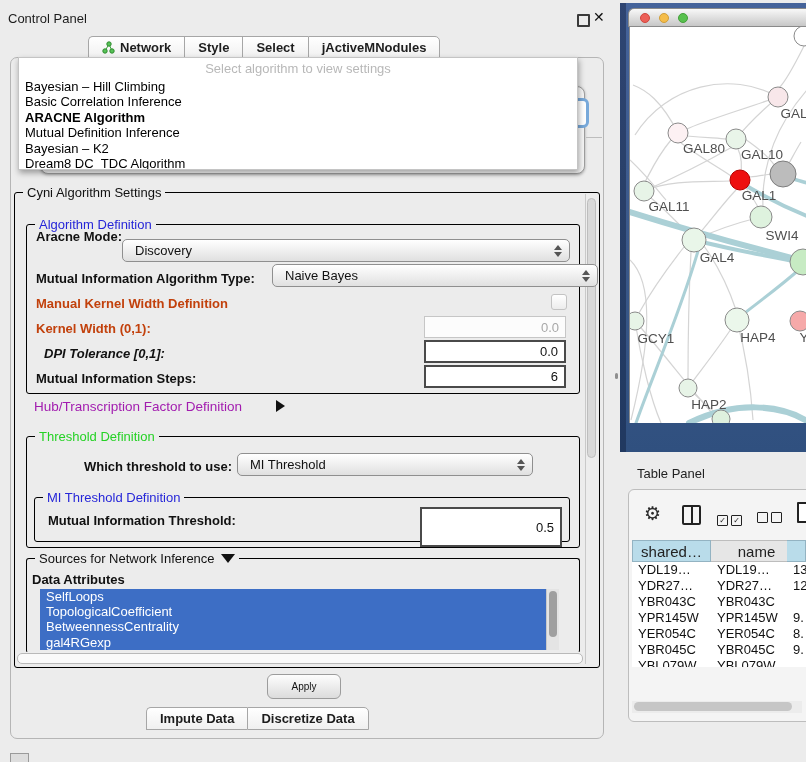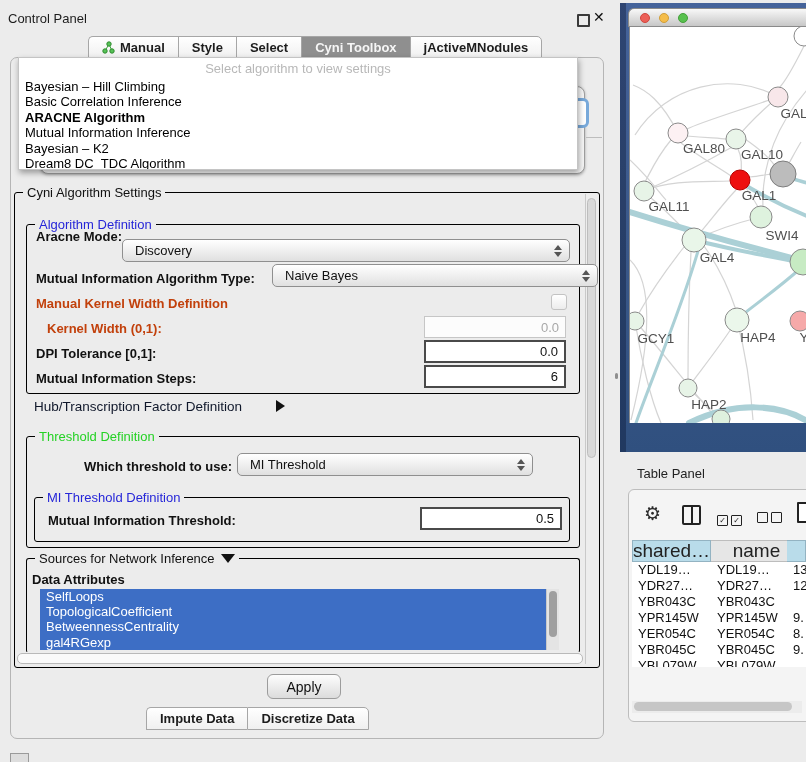--- a/index.html
+++ b/index.html
@@ -46,38 +46,38 @@
        padding:0 6px;box-sizing:border-box;}
   .field.en{border:2px solid #4a4a4a;}
   .field.dis{border:1px solid #c6c6c6;color:#a8a8a8;background:#fcfcfc;}
   .checkbox{width:14px;height:14px;border:1px solid #c3c3c3;border-radius:3px;background:linear-gradient(#ffffff,#ececec);}
   .tri-right{width:0;height:0;border-top:6px solid transparent;border-bottom:6px solid transparent;border-left:9px solid #111;}
   .tri-down{display:inline-block;width:0;height:0;border-left:7px solid transparent;border-right:7px solid transparent;border-top:9px solid #111;vertical-align:middle;margin-left:6px;}
   .attr-list{background:#3d6ec5;overflow:hidden;}
   .attr-item{color:#fff;font-size:13px;line-height:15.2px;padding-left:6px;white-space:nowrap;}
   .sb-track-v{background:#ededed;border-left:1px solid #c9c9c9;}
   .sb-thumb{background:#d2d2d2;border-radius:5px;}
-  .btn{display:flex;align-items:center;justify-content:center;font-size:14px;color:#111;
+  .btn{display:flex;align-items:center;justify-content:center;font-size:10px;color:#111;
        background:linear-gradient(#fdfdfd,#dcdcdc);border:1px solid #9c9c9c;border-radius:6px;}
   
   .desktop{left:620px;top:3px;width:186px;height:449px;background:linear-gradient(180deg,#45639a 0%,#3a5889 55%,#30507f 100%);}
   .desktop::before{content:"";position:absolute;left:0;top:0;width:6px;height:100%;background:rgba(5,15,40,.35);}
   .win-titlebar{left:628px;top:8px;width:178px;height:19px;background:linear-gradient(#f8f8f8,#c7c7c7);
        border-radius:6px 0 0 0;border:1px solid #8a8a8a;border-right:none;box-sizing:border-box;display:flex;align-items:center;padding-left:11px;gap:9px;}
   .light{width:10px;height:10px;border-radius:50%;box-sizing:border-box;}
   .net-canvas{left:629px;top:27px;width:177px;height:396px;background:#fff;border-left:1px solid #8a8a8a;box-sizing:border-box;}
   .tp-title{left:637px;top:466px;font-size:13px;color:#222;}
   .tp-box{left:628px;top:489px;width:190px;height:231px;background:#f4f4f4;border:1px solid #bdbdbd;border-radius:6px;}
   .gear{font-size:19px;color:#2a2a2a;font-family:"DejaVu Sans",sans-serif;}
   .colicon{width:15px;height:16px;border:2px solid #222;border-radius:2px;}
   .colicon i{display:block;width:2px;height:100%;background:#222;margin:0 auto;}
   .cb-sm{display:inline-block;width:9px;height:9px;border:1.5px solid #222;border-radius:1px;margin-right:3px;
        font-size:8px;line-height:9px;text-align:center;color:#222;font-weight:bold;}
   .pageicon{width:12px;height:17px;border:2px solid #222;border-radius:1px;background:#fff;}
-  .th{position:absolute;top:540px;height:22px;box-sizing:border-box;font-size:19px;display:flex;align-items:center;justify-content:center;color:#222;}
+  .th{position:absolute;top:540px;height:22px;box-sizing:border-box;font-size:15px;display:flex;align-items:center;justify-content:center;color:#222;}
   .th.blue{background:#b9dcea;border:1px solid #93b3c2;}
   .th.gray{background:#e6e6e6;border:1px solid #bdbdbd;border-left:none;}
   .trow{position:absolute;left:632px;width:176px;height:16px;font-size:13px;color:#111;display:flex;overflow:hidden;background:#fff;}
   .trow span{display:inline-block;white-space:nowrap;overflow:hidden;}
   .mini-icon{left:10px;top:753px;width:17px;height:12px;border:1.5px solid #9a9a9a;background:#ddd;}
   .split-grip{left:615px;top:373px;width:3px;height:6px;background:#8f8f8f;border-radius:2px;}
 </style>
 </head>
 <body>
 
@@ -90,47 +90,44 @@
 
   <div class="abs tabbar" style="left:88px;top:36px;z-index:3" id="top-tabs">
       <div class="tab">
         <svg width="13" height="13" viewBox="0 0 13 13">
           <line x1="3" y1="10" x2="7" y2="3" stroke="#3aa33a"></line>
           <line x1="7" y1="3" x2="10" y2="10" stroke="#3aa33a"></line>
           <circle cx="3" cy="10" r="2.2" fill="#57c257" stroke="#2f8a2f"></circle>
           <circle cx="7" cy="3" r="2.2" fill="#57c257" stroke="#2f8a2f"></circle>
           <circle cx="10" cy="10" r="2.2" fill="#57c257" stroke="#2f8a2f"></circle>
         </svg>
-        <span>Manual</span>
+        <span>Network</span>
       </div>
       <div class="tab">
         <span>Style</span>
       </div>
       <div class="tab">
         <span>Select</span>
-      </div>
-      <div class="tab sel">
-        <span>Cyni Toolbox</span>
       </div>
       <div class="tab">
         <span>jActiveMNodules</span>
       </div>
     </div>
 
   <div class="abs behind-combo"></div>
   <div class="abs blue-ring"></div>
   <div class="abs frag-line"></div>
 
   <div class="abs popup">
     <div class="ph">Select algorithm to view settings</div>
     <div id="algo-list">
         <div class="algo-item">Bayesian – Hill Climbing</div>
         <div class="algo-item">Basic Correlation Inference</div>
         <div class="algo-item sel">ARACNE Algorithm</div>
-        <div class="algo-item">Mutual Information Inference</div>
+        <div class="algo-item">Mutual Definition Inference</div>
         <div class="algo-item">Bayesian – K2</div>
         <div class="algo-item">Dream8 DC_TDC Algorithm</div>
       </div>
   </div>
 
   <div class="abs group" style="left:14px;top:192px;width:584px;height:474px;">
     <span class="legend">Cyni Algorithm Settings</span>
   </div>
 
   <div class="abs sb-track-v" style="left:585px;top:194px;width:12px;height:470px;">
@@ -151,46 +148,46 @@
   <div class="abs lbl" style="left:36px;top:271px;">Mutual Information Algorithm Type:</div>
   <div class="abs combo" style="left:272px;top:264px;width:326px;height:23px;">
     <span>Naive Bayes</span>
     <span class="spin">
         <i class="up"></i>
         <i class="dn"></i>
       </span>
   </div>
   <div class="abs lbl dis" style="left:36px;top:296px;">Manual Kernel Width Definition</div>
   <div class="abs checkbox" style="left:551px;top:294px;"></div>
-  <div class="abs lbl dis" style="left:36px;top:321px;margin-left:11px;">Kernel Width (0,1):</div>
+  <div class="abs lbl dis" style="left:36px;top:321px;">Kernel Width (0,1):</div>
   <div class="abs field dis" style="left:424px;top:316px;width:142px;height:22px;">0.0</div>
-  <div class="abs lbl" style="left:36px;top:346px;">DPI Tolerance [0,1]:</div>
+  <div class="abs lbl" style="left:44px;top:346px;font-style:italic;">DPI Tolerance [0,1]:</div>
   <div class="abs field en" style="left:424px;top:340px;width:142px;height:23px;">0.0</div>
   <div class="abs lbl" style="left:36px;top:371px;">Mutual Information Steps:</div>
   <div class="abs field en" style="left:424px;top:365px;width:142px;height:23px;">6</div>
 
-  <div class="abs" style="left:34px;top:399px;font-size:13.5px;color:#0f172a;">Hub/Transcription Factor Definition</div>
+  <div class="abs" style="left:34px;top:399px;font-size:13.5px;color:#a21caf;">Hub/Transcription Factor Definition</div>
   <div class="abs tri-right" style="left:276px;top:400px;"></div>
 
   <div class="abs group" style="left:26px;top:436px;width:552px;height:110px;">
     <span class="legend green">Threshold Definition</span>
   </div>
   <div class="abs lbl" style="left:84px;top:459px;">Which threshold to use:</div>
   <div class="abs combo" style="left:237px;top:453px;width:296px;height:23px;">
     <span>MI Threshold</span>
     <span class="spin">
         <i class="up"></i>
         <i class="dn"></i>
       </span>
   </div>
   <div class="abs group" style="left:34px;top:497px;width:534px;height:43px;">
     <span class="legend blue">MI Threshold Definition</span>
   </div>
   <div class="abs lbl" style="left:48px;top:513px;">Mutual Information Threshold:</div>
-  <div class="abs field en" style="left:420px;top:507px;width:142px;height:23px;">0.5</div>
+  <div class="abs field en" style="left:420px;top:507px;width:142px;height:40px;">0.5</div>
 
   <div class="abs group" style="left:26px;top:558px;width:552px;height:94px;border-bottom:none;">
     <span class="legend" style="display:flex;align-items:center;">
       <span>Sources for Network Inference</span>
       <span class="tri-down"></span>
     </span>
   </div>
   <div class="abs lbl" style="left:32px;top:572px;">Data Attributes</div>
   <div class="abs attr-list" style="left:40px;top:589px;width:506px;height:61px;" id="attr-list">
       <div class="attr-item">SelfLoops</div>

